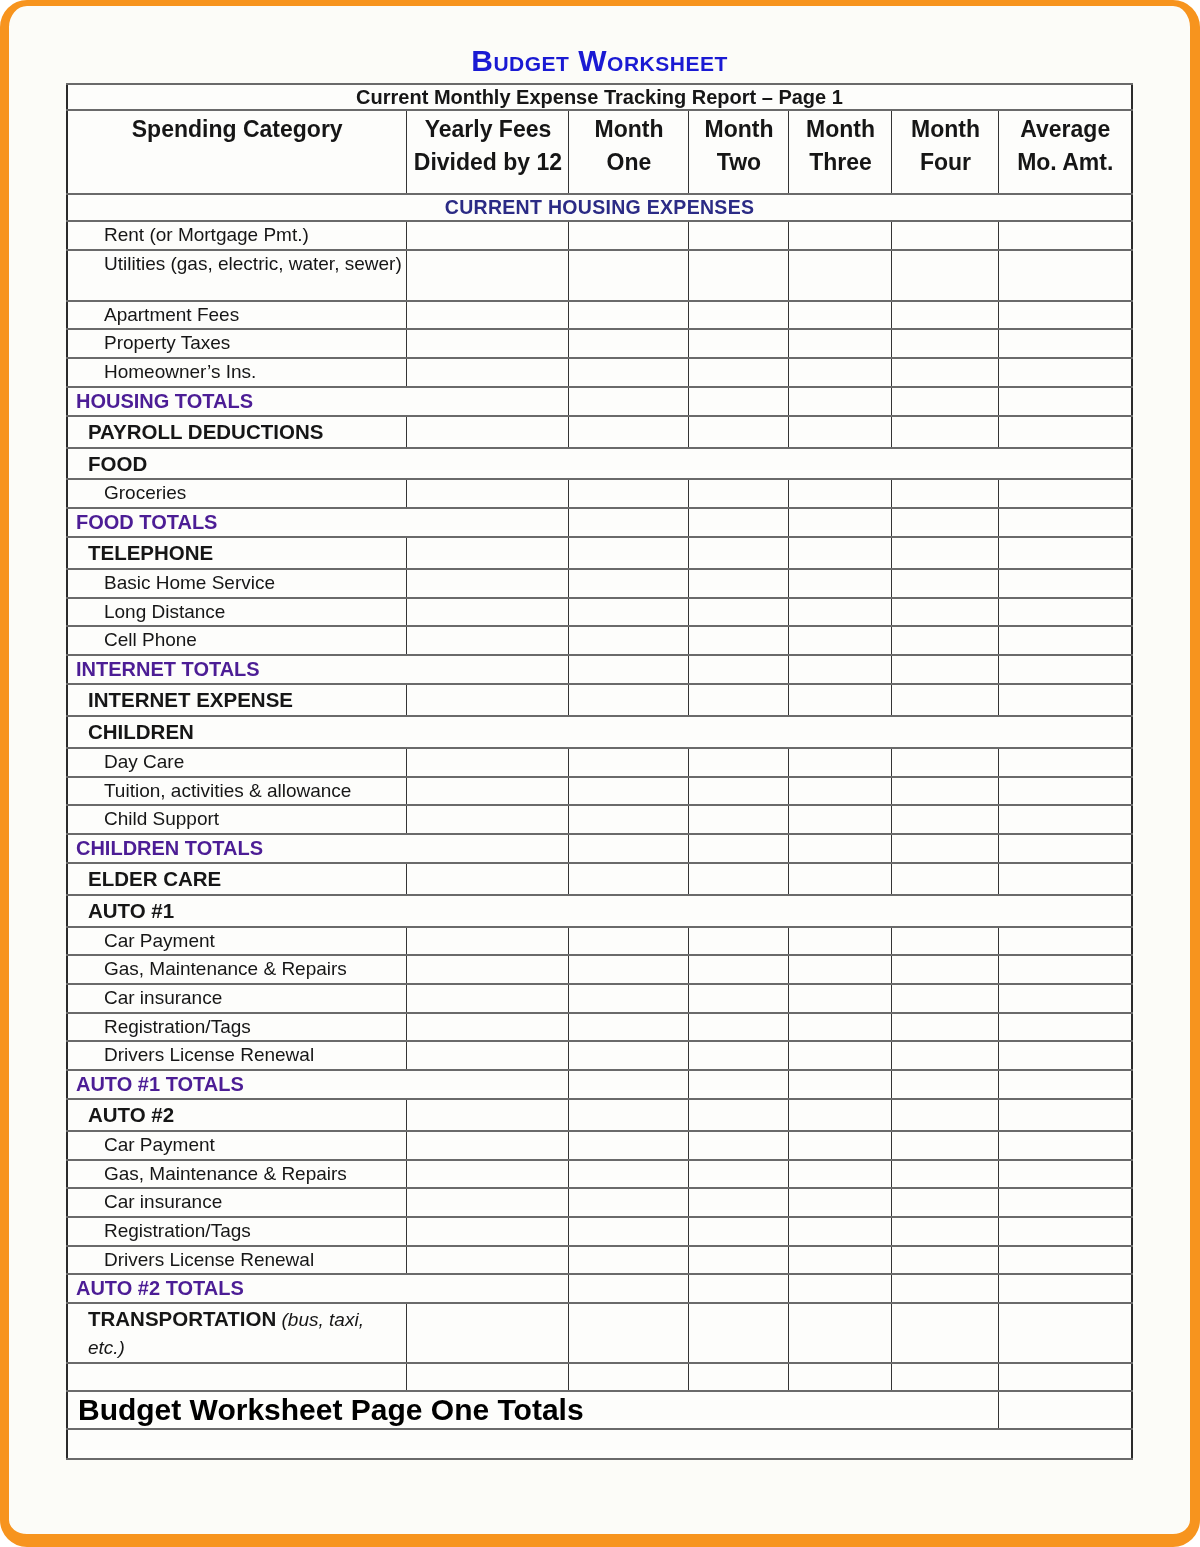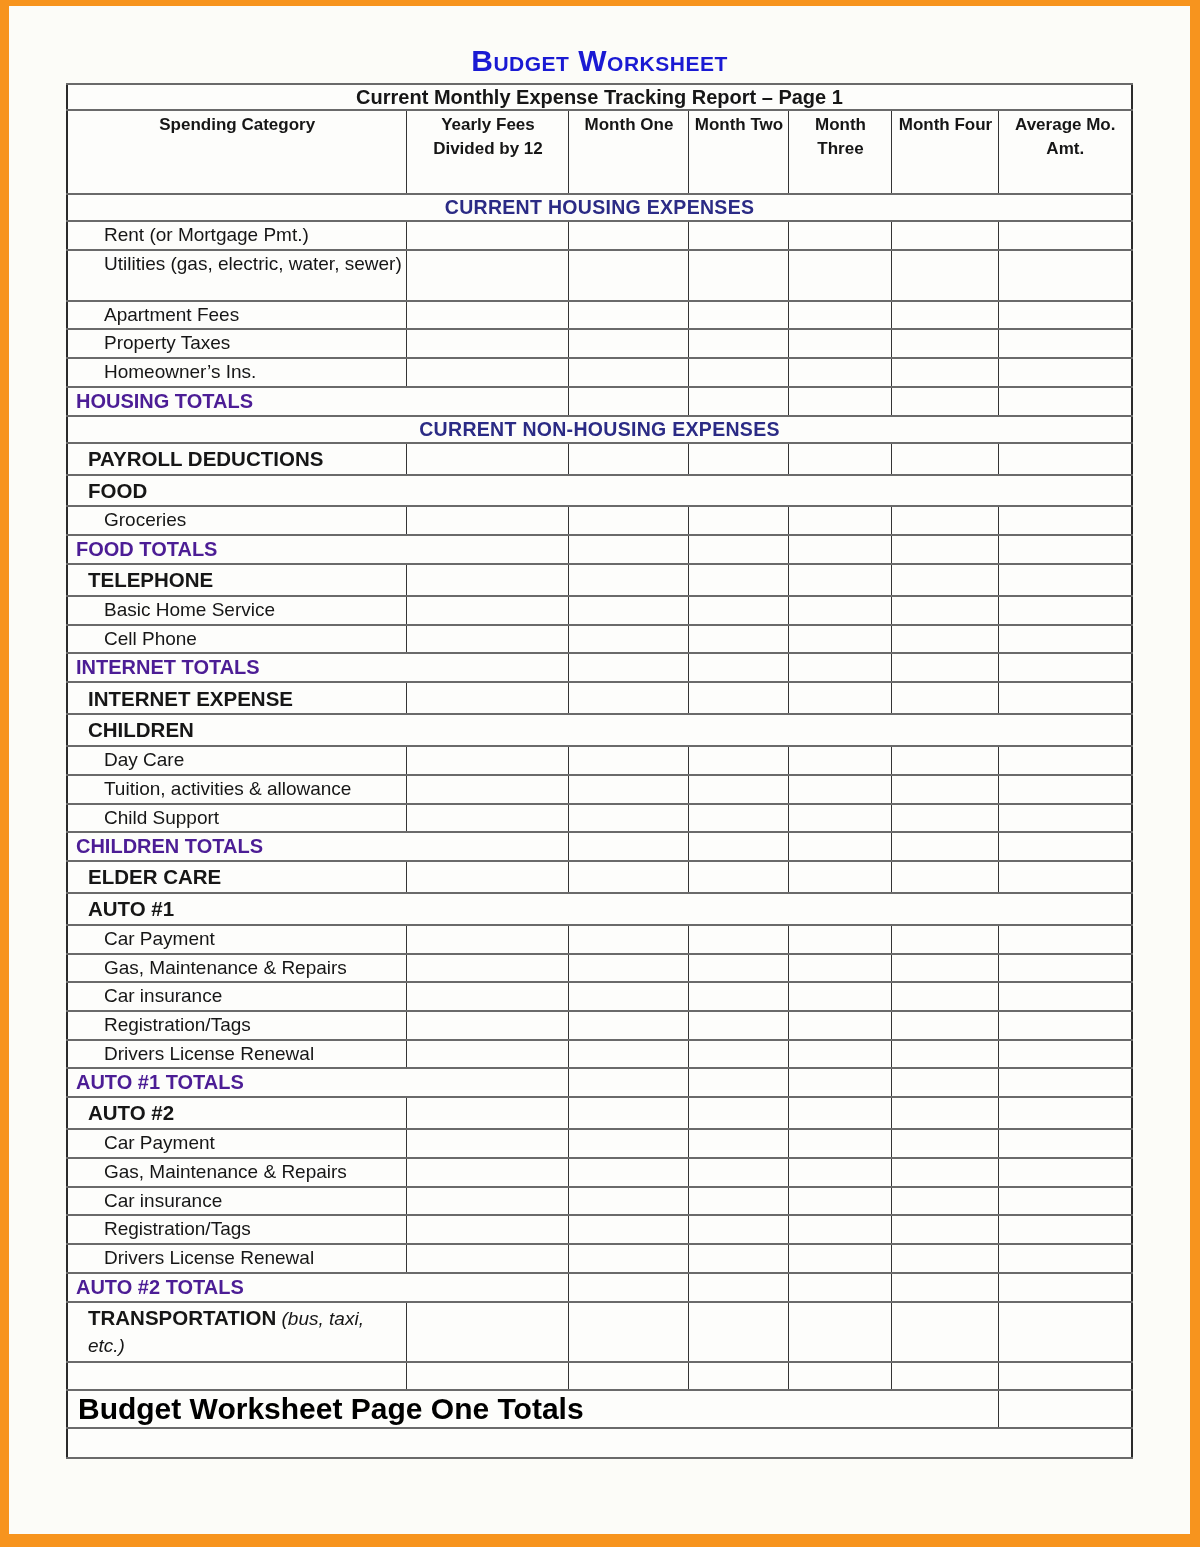--- a/index.html
+++ b/index.html
@@ -7,20 +7,21 @@
     position:relative;
     width:1200px;height:1547px;
     box-sizing:border-box;
     background:#FCFCF8;
     border-style:solid;
     border-color:#F7941E;
     border-width:6px 10px 13px 9px;
     font-family:"Liberation Sans", sans-serif;
     color:#161616;
     overflow:hidden;
+    border-radius:27px;
   }
   .page-title{
     margin-top:40px;
     text-align:center;
     font-variant:small-caps;
     font-weight:bold;
     font-size:30px;
     line-height:1;
     letter-spacing:0.5px;
     color:#1A1AD3;
@@ -38,21 +39,21 @@
     border-right:1px solid #343434;
     border-top:2px solid #6A6A6A;
     border-bottom:2px solid #6A6A6A;
     padding:0 2px;
     overflow:hidden;
     background:#FDFDFB;
   }
   
   tr.r-report_title td{height:24px;text-align:center;font-weight:bold;font-size:20px;}
   
-  th.col-h{height:80px;vertical-align:top;font-weight:bold;font-size:17px;line-height:1.42;padding-top:2px;text-align:center;}
+  th.col-h{height:80px;vertical-align:top;font-weight:bold;font-size:23px;line-height:1.42;padding-top:2px;text-align:center;}
   
   tr.r-section td{height:25px;text-align:center;color:#2B2B85;font-weight:bold;font-size:19.5px;letter-spacing:0.3px;}
   
   tr.r-item td{height:24px;}
   td.lbl{font-size:19px;line-height:1.3;padding:1px 4px;text-indent:32px;vertical-align:middle;margin-left:37px;}
   tr.tall td{height:47px;vertical-align:top;}
   
   tr.r-group td{height:28px;}
   tr.r-group.tall td{height:56px;vertical-align:top;}
   tr.r-group_span td{height:25px;}
@@ -145,23 +146,20 @@
           <td class="cell"></td>
         </tr>
         <tr class="r-totals">
           <td class="lbl-t" colspan="2">HOUSING TOTALS</td>
           <td class="cell"></td>
           <td class="cell"></td>
           <td class="cell"></td>
           <td class="cell"></td>
           <td class="cell"></td>
         </tr>
-        <tr class="r-section">
-          <td colspan="7">CURRENT NON-HOUSING EXPENSES</td>
-        </tr>
         <tr class="r-group">
           <td class="lbl-g"><span>PAYROLL DEDUCTIONS</span></td>
           <td class="cell"></td>
           <td class="cell"></td>
           <td class="cell"></td>
           <td class="cell"></td>
           <td class="cell"></td>
           <td class="cell"></td>
         </tr>
         <tr class="r-group_span">
@@ -188,20 +186,29 @@
           <td class="lbl-g"><span>TELEPHONE</span></td>
           <td class="cell"></td>
           <td class="cell"></td>
           <td class="cell"></td>
           <td class="cell"></td>
           <td class="cell"></td>
           <td class="cell"></td>
         </tr>
         <tr class="r-item">
           <td class="lbl">Basic Home Service</td>
+          <td class="cell"></td>
+          <td class="cell"></td>
+          <td class="cell"></td>
+          <td class="cell"></td>
+          <td class="cell"></td>
+          <td class="cell"></td>
+        </tr>
+        <tr class="r-item">
+          <td class="lbl">Long Distance</td>
           <td class="cell"></td>
           <td class="cell"></td>
           <td class="cell"></td>
           <td class="cell"></td>
           <td class="cell"></td>
           <td class="cell"></td>
         </tr>
         <tr class="r-item">
           <td class="lbl">Cell Phone</td>
           <td class="cell"></td>

